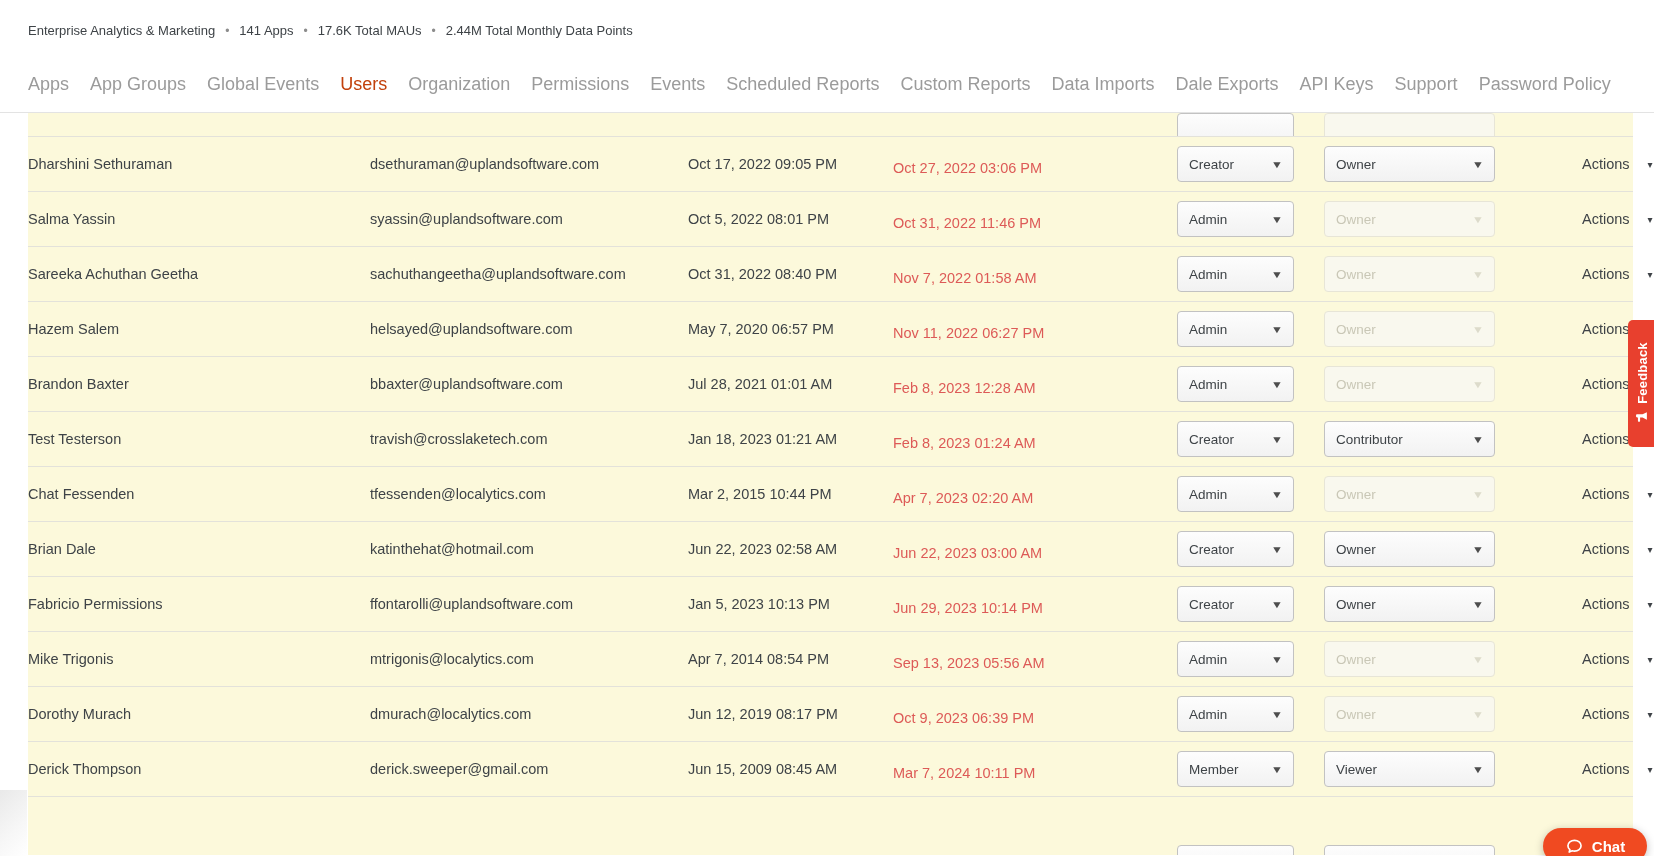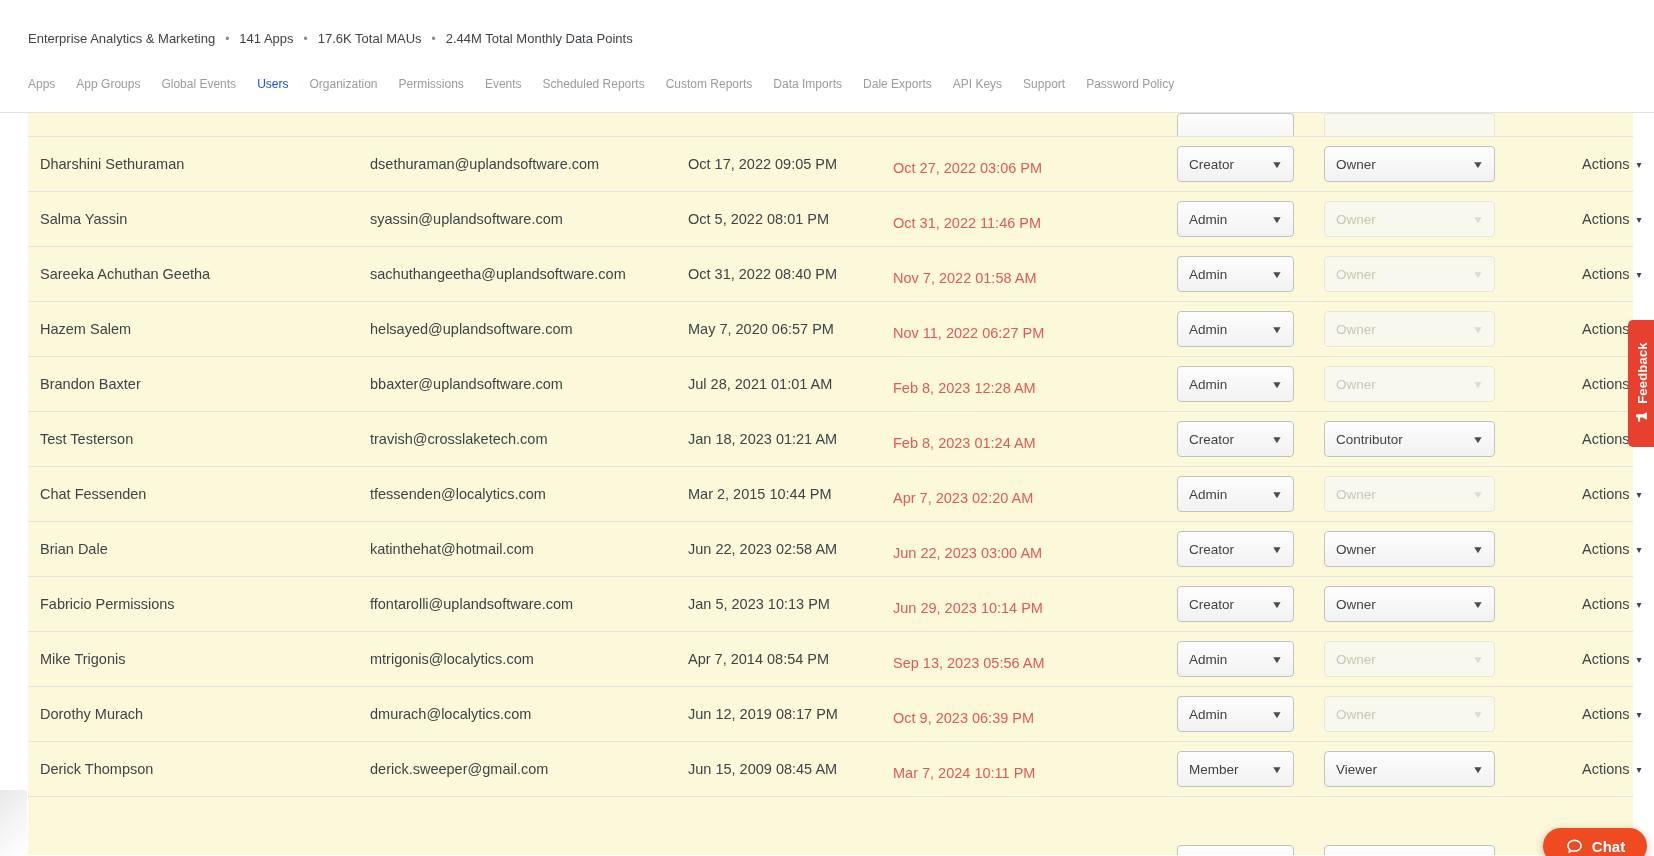--- a/index.html
+++ b/index.html
@@ -2,50 +2,50 @@
 <html><head>
 <meta charset="utf-8">
 <style>
   * { margin:0; padding:0; box-sizing:border-box; }
   html,body { width:1654px; height:856px; overflow:hidden; background:#ffffff;
     font-family:"Liberation Sans","DejaVu Sans",sans-serif; }
 
   
   .org-header { padding:11px 0 0 28px; background:#fff; height:56px; }
   .org-title { font-size:15px; font-weight:bold; color:#20252a; letter-spacing:.2px; }
-  .org-sub { margin-top:20px; font-size:13px; color:#3e4347; display:flex; align-items:center; }
+  .org-sub { margin-top:12px; font-size:13px; color:#3e4347; display:flex; align-items:center; }
   .org-sub .dot { color:#8c8c8c; font-size:12px; margin:0 10px; }
 
   
   .main-nav { height:57px; display:flex; align-items:center; gap:21px;
     padding-left:28px; border-bottom:1px solid #e3e3e3; background:#fff; }
-  .nav-item { font-size:12px; color:#9b9b9b; cursor:pointer; white-space:nowrap; }
-  .nav-item.active { color:#1d4ed8; }
+  .nav-item { font-size:18px; color:#9b9b9b; cursor:pointer; white-space:nowrap; }
+  .nav-item.active { color:#c2410c; }
 
   
   .users-table { margin-left:28px; width:1605px; background:#fcf9db; }
   .row { display:grid; height:55px; align-items:center; border-top:1px solid #e3e2da;
     grid-template-columns:342px 318px 205px 260px 147px 227px 1fr; background:#fcf9db; }
   .row.partial-top { height:23px; border-top:none; overflow:hidden; align-items:end; }
   .row.partial-top .dd { margin-bottom:10px; }
   .row.partial-bottom { height:59px; overflow:hidden; align-items:start; }
   .row.partial-bottom .dd { margin-top:48px; }
   .cell { font-size:14.5px; color:#3e4347; white-space:nowrap; }
-  .cell.name { padding-left:12px; }
+  .cell.name { }
   .cell.last { color:#dd5a57;margin-top:8px; }
   .dd { width:117px; height:36px; border:1px solid #c2c2c2; border-radius:4px;
     background:linear-gradient(#fdfdfd,#f2f2f2); display:flex; align-items:center;
     justify-content:space-between; padding:0 11px; cursor:pointer;margin-left:24px; }
   .ddcell.access .dd { width:171px; }
   .dd-label { font-size:13.5px; color:#3e4347; }
   .dd-caret { font-size:10px; color:#4d4d4d; transform:scaleX(1.25); }
   .dd.disabled { background:#f9f8ee; border-color:#e7e5d7; cursor:default; }
   .dd.disabled .dd-label { color:#c9c7b6; }
   .dd.disabled .dd-caret { color:#dddbcb; }
-  .cell.actions { padding-left:55px; display:flex; align-items:center; gap:7px; cursor:pointer; }
+  .cell.actions { padding-left:55px; display:flex; align-items:center; gap:18px; cursor:pointer; }
   .act-caret { font-size:10px; color:#3e4347; }
 
   
   .feedback-tab { position:fixed; right:0; top:320px; width:26px; height:127px;
     background:#e8402e; border-radius:5px 0 0 5px; z-index:30; cursor:pointer; }
   .feedback-inner { position:absolute; left:-50px; top:50px; width:127px; height:26px;
     transform:rotate(-90deg); display:flex; align-items:center; justify-content:center; gap:7px; }
   .feedback-label { color:#fff; font-size:13px; font-weight:bold; letter-spacing:.2px; }
   .feedback-icon svg { display:block; transform:rotate(90deg); }
 

